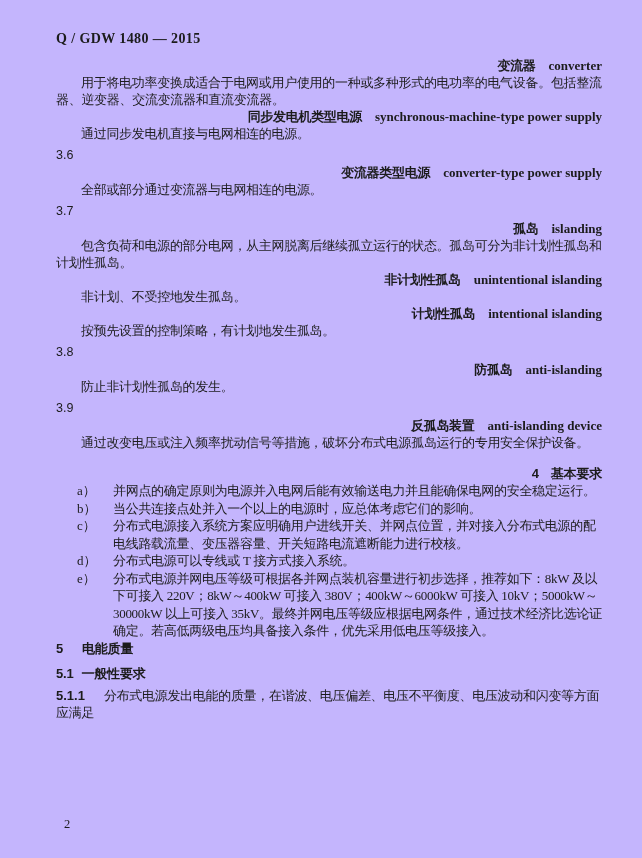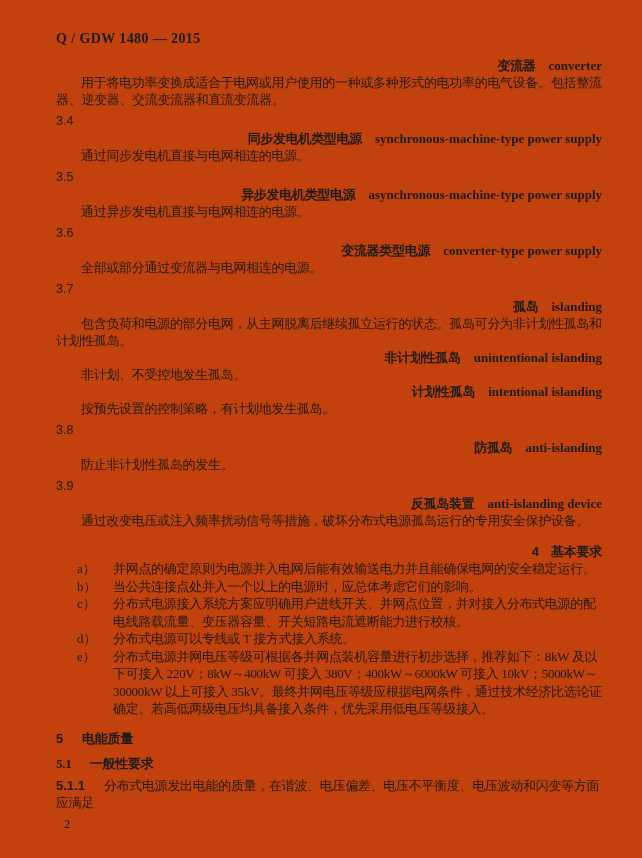--- a/index.html
+++ b/index.html
@@ -11,21 +11,21 @@
     width: 642px;
     height: 858px;
     overflow: hidden;
     position: relative;
     font-family: "Liberation Serif", "DejaVu Serif", serif;
     color: #1c1c1c;
   }
   .page {
     position: absolute;
     inset: 0;
-    background: #c2410c;
+    background: #c4b5fd;
     box-sizing: border-box;
     padding: 30px 40px 0 56px;
   }
   
   .std-code {
     font-family: "Liberation Serif", "DejaVu Serif", serif;
     font-weight: bold;
     font-size: 14px;
     line-height: 17px;
     letter-spacing: 0.4px;
@@ -86,30 +86,30 @@
   }
   .req-label {
     flex: 0 0 26px;
     font-family: "Liberation Serif", "DejaVu Serif", serif;
   }
   .req-text {
     flex: 1;
     letter-spacing: -0.3px;
     margin-left: 10px;
   }
-  .sec5 { margin-top: 12px; }
+  .sec5 { }
   .sub-heading {
     margin-top: 8px;
     font-family: "Liberation Sans", "DejaVu Sans", sans-serif;
     font-weight: bold;
     font-size: 13px;
     line-height: 17px;
     letter-spacing: -0.2px;
   }
-  .sub-heading .sec-num { margin-right: 18px; font-family: Liberation Serif, serif; }
+  .sub-heading .sec-num { margin-right: 8px; }
   .numbered-para {
     margin-top: 5px;
     font-size: 13px;
     line-height: 17px;
     letter-spacing: -0.3px;
   }
   .numbered-para .para-num {
     font-family: "Liberation Sans", "DejaVu Sans", sans-serif;
     font-weight: bold;
     letter-spacing: 0;
@@ -133,34 +133,26 @@
   <div class="terminology">
 
     <div>
       <div class="term-line">
         <span class="term-zh">变流器</span><span class="term-en">converter</span>
       </div>
       <p class="definition">用于将电功率变换成适合于电网或用户使用的一种或多种形式的电功率的电气设备。包括整流器、逆变器、交流变流器和直流变流器。</p>
     </div>
 
     <div>
-      <div class="clause-num">3.4</div>
       <div class="term-line">
         <span class="term-zh">同步发电机类型电源</span><span class="term-en">synchronous-machine-type power supply</span>
       </div>
       <p class="definition">通过同步发电机直接与电网相连的电源。</p>
     </div>
 
-    <div>
-      <div class="clause-num">3.5</div>
-      <div class="term-line">
-        <span class="term-zh">异步发电机类型电源</span><span class="term-en">asynchronous-machine-type power supply</span>
-      </div>
-      <p class="definition">通过异步发电机直接与电网相连的电源。</p>
-    </div>
 
     <div>
       <div class="clause-num">3.6</div>
       <div class="term-line">
         <span class="term-zh">变流器类型电源</span><span class="term-en">converter-type power supply</span>
       </div>
       <p class="definition">全部或部分通过变流器与电网相连的电源。</p>
     </div>
 
     <div>

